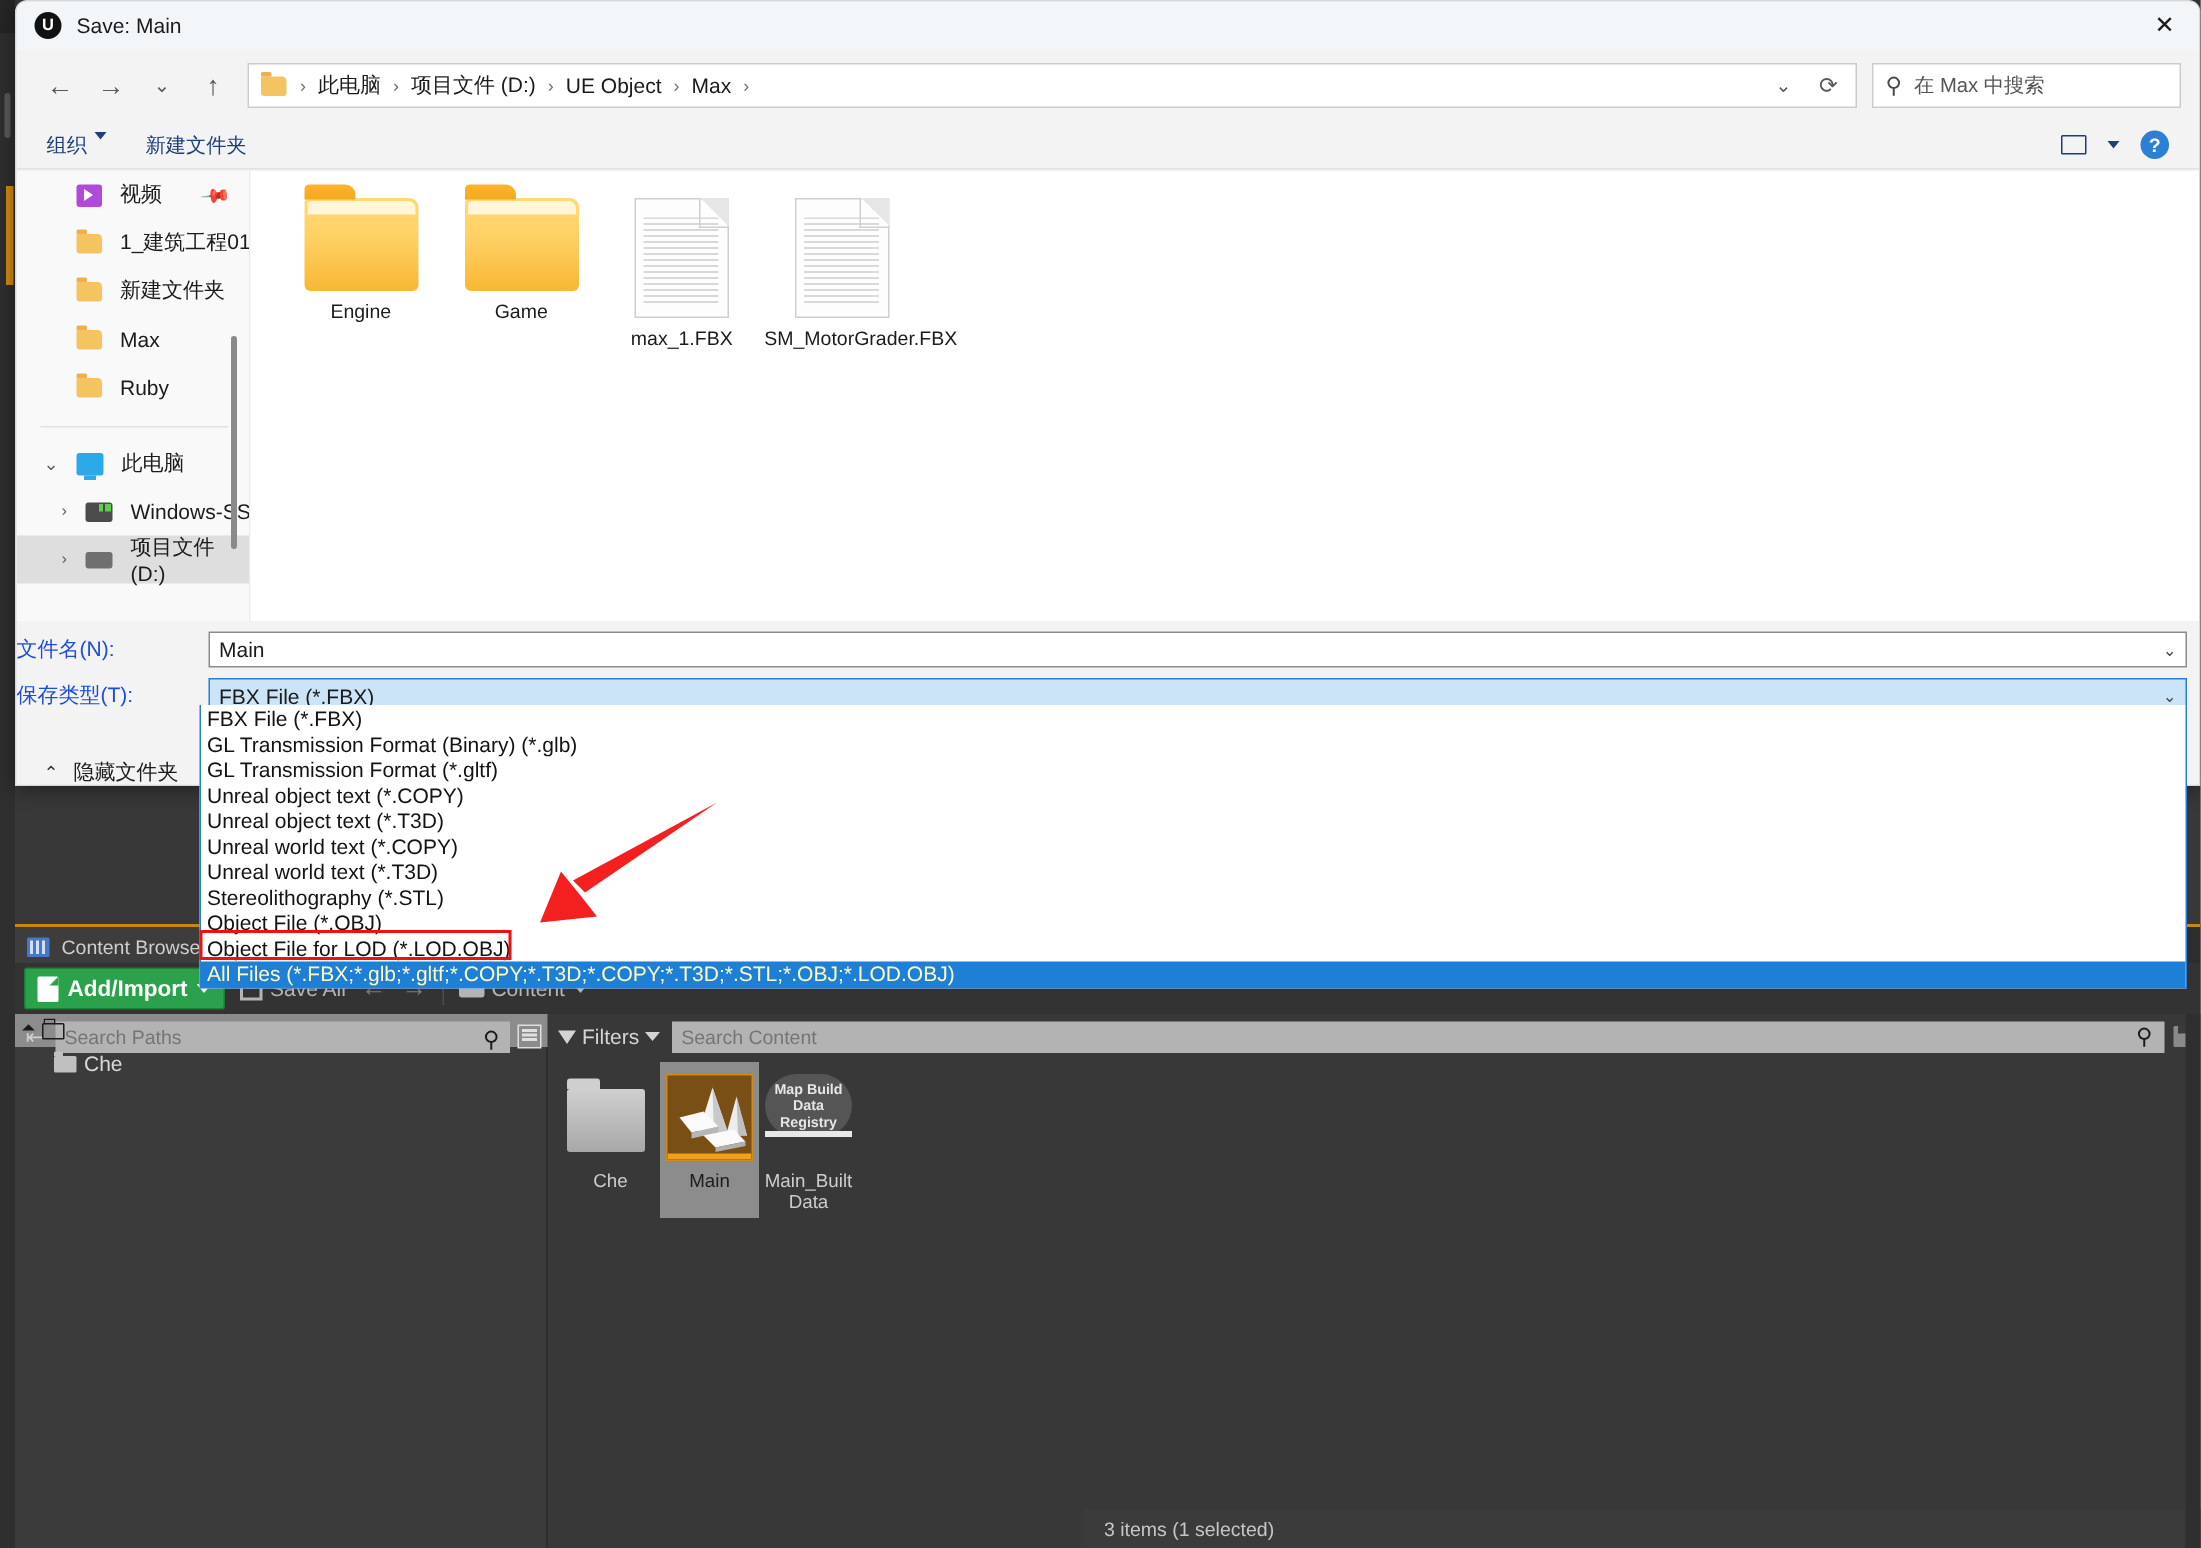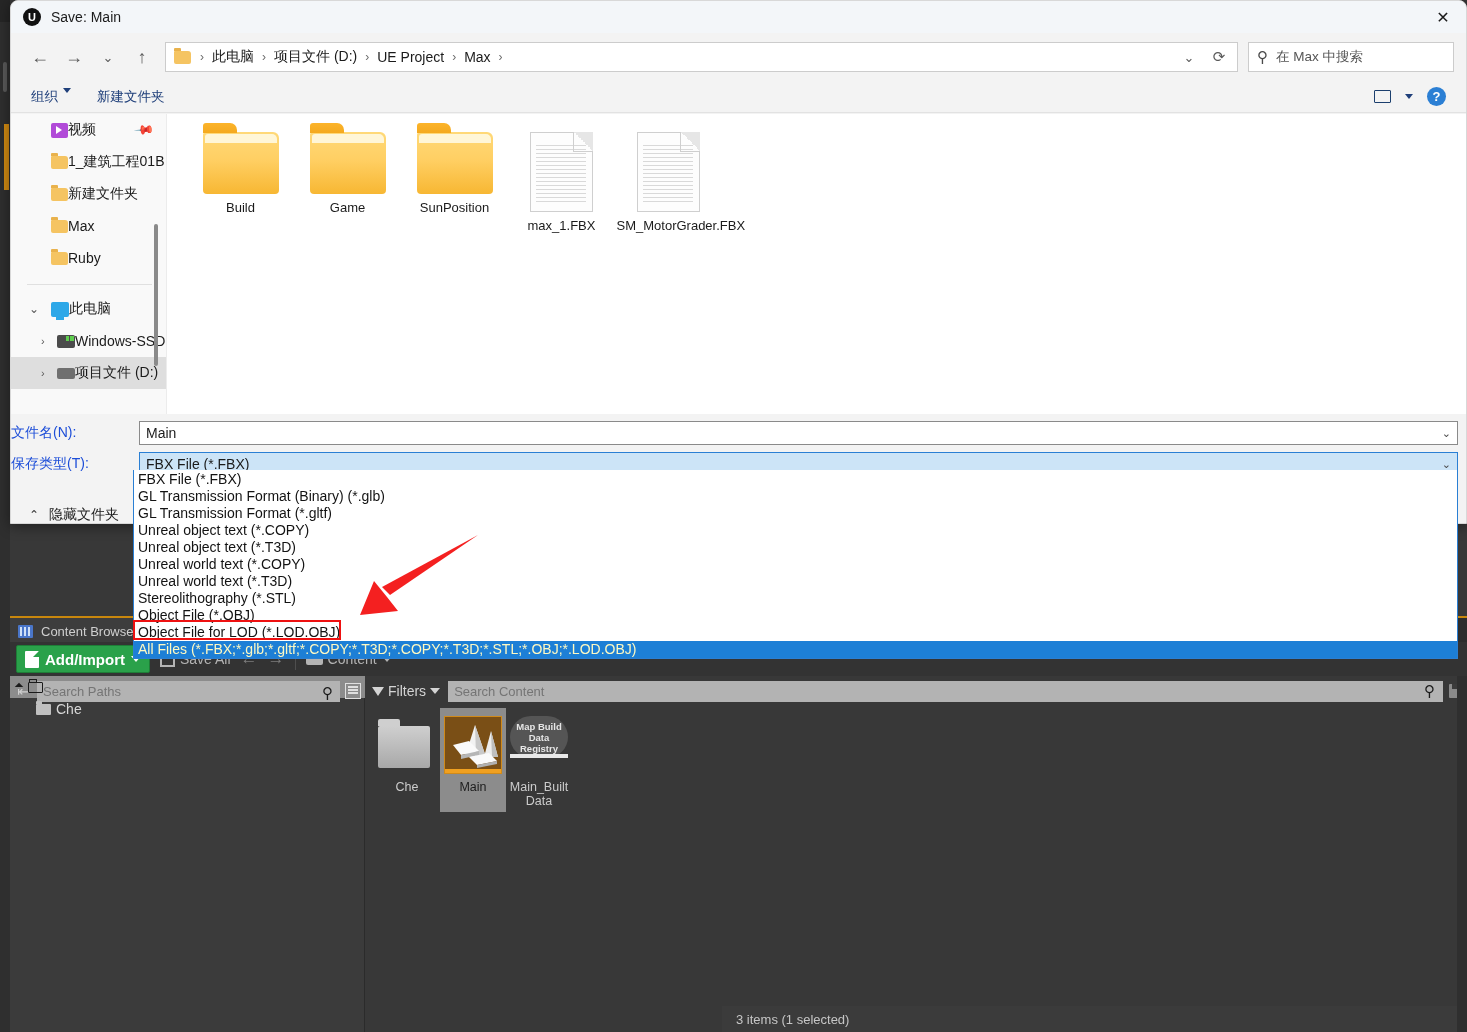--- a/index.html
+++ b/index.html
@@ -143,21 +143,21 @@
 
   #dlg-cmdbar { height:32px; background:#f3f3f3; border-bottom:1px solid #e2e2e2; display:flex; align-items:center; padding:0 20px; gap:26px; position:relative;}
   .cmd-item { color:#1f3f7a; font-size:13.5px; display:flex; align-items:flex-start; gap:5px; }
   .cmd-caret { width:0;height:0;border-left:4px solid transparent;border-right:4px solid transparent;border-top:5px solid #1f3f7a; }
   #cmd-right { margin-left:auto; display:flex; align-items:center; gap:14px; }
   .layout-ico{width:17px;height:13px;border:1.6px solid #1b3f6e;border-radius:1px;}
   .help-ico{width:19px;height:19px;border-radius:50%;background:#2b7fd4;color:#fff;font-size:13px;display:flex;align-items:center;justify-content:center;font-weight:bold;}
 
   #dlg-main { position:absolute; left:0; top:113px; width:1457px; height:300px; display:flex; }
   #dlg-sidebar { width:156px; height:300px; background:#f9f9f9; position:relative; overflow:hidden; border-right:1px solid #ececec;}
-  .side-item { height:32px; display:flex; align-items:center; gap:0; padding-left:40px; font-size:14px; color:#1b1b1b; position:relative;}
+  .side-item { height:32px; display:flex; align-items:center; gap:12px; padding-left:40px; font-size:14px; color:#1b1b1b; position:relative;}
   .side-item.indent2 { padding-left:46px; }
   .side-item.selected { background:#dedede; }
   .side-chev { position:absolute; left:24px; color:#5a5a5a; font-size:11px; }
   .side-chev.open { left:18px; font-size:12px;}
   .side-fold { width:17px;height:13px;background:#f5c462;border-radius:1px 3px 2px 2px;position:relative;flex:0 0 auto;}
   .side-fold:before{content:"";position:absolute;left:0;top:-3px;width:7px;height:3px;background:#e9b24c;border-radius:1px 1px 0 0;}
   .side-video { width:17px;height:15px;background:#b14ad8;border-radius:2px;position:relative;flex:0 0 auto;}
   .side-video:after{content:"";position:absolute;left:5px;top:3.5px;border-width:4px 0 4px 6px;border-style:solid;border-color:transparent transparent transparent #fff;}
   .side-pc { width:18px;height:15px;background:#2da8e8;border-radius:2px;position:relative;flex:0 0 auto;}
   .side-pc:after{content:"";position:absolute;left:5px;bottom:-3px;width:8px;height:3px;background:#2da8e8;}
@@ -355,21 +355,21 @@
     <span class="nav-btn" style="font-size:13px">⌄</span>
     <span class="nav-btn">↑</span>
 
     <div id="addressbar">
       <span class="addr-fold"></span>
       <span class="crumb-sep">›</span>
       <span class="crumb">此电脑</span>
       <span class="crumb-sep">›</span>
       <span class="crumb">项目文件 (D:)</span>
       <span class="crumb-sep">›</span>
-      <span class="crumb">UE Project</span>
+      <span class="crumb">UE Object</span>
       <span class="crumb-sep">›</span>
       <span class="crumb">Max</span>
       <span class="crumb-sep">›</span>
       <span id="addr-caret">⌄</span>
       <span id="addr-refresh">⟳</span>
     </div>
 
     <div id="dlg-search">
       <span style="font-size:15px;color:#4a4a4a">⚲</span>
       <span>在 Max 中搜索</span>
@@ -433,29 +433,25 @@
         <span class="side-drive"></span>
         <span>项目文件 (D:)</span>
       </div>
       <div id="side-scrollbar"></div>
     </div>
 
     <div id="dlg-files">
       <div id="files-grid">
         <div class="file-tile">
           <div class="file-folder"></div>
-          <div class="file-label">Build</div>
+          <div class="file-label">Engine</div>
         </div>
         <div class="file-tile">
           <div class="file-folder"></div>
           <div class="file-label">Game</div>
-        </div>
-        <div class="file-tile">
-          <div class="file-folder"></div>
-          <div class="file-label">SunPosition</div>
         </div>
         <div class="file-tile">
           <div class="file-doc">
               <div class="doc-lines"></div>
             </div>
           <div class="file-label">max_1.FBX</div>
         </div>
         <div class="file-tile">
           <div class="file-doc">
               <div class="doc-lines"></div>

